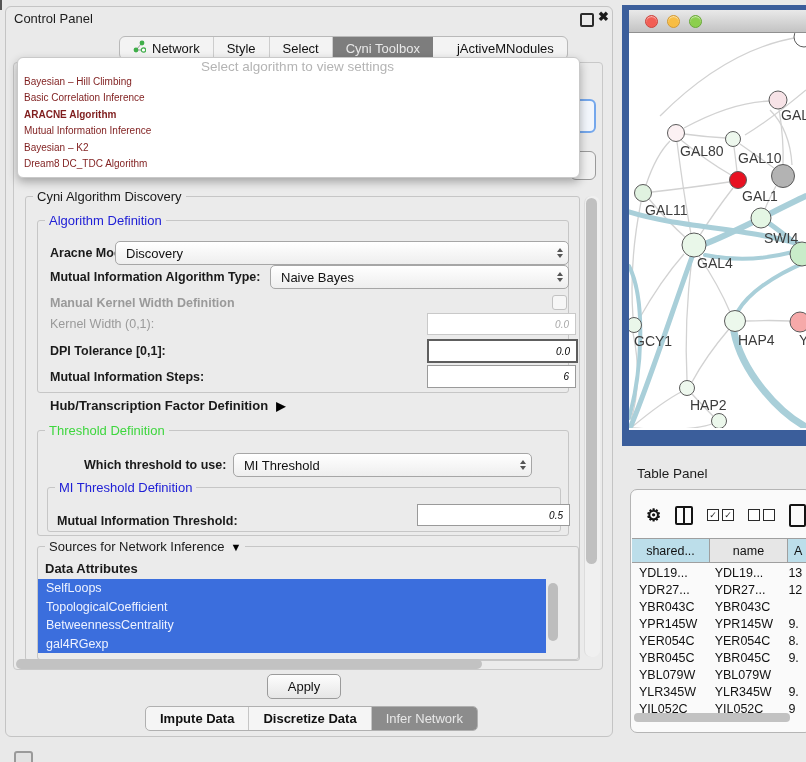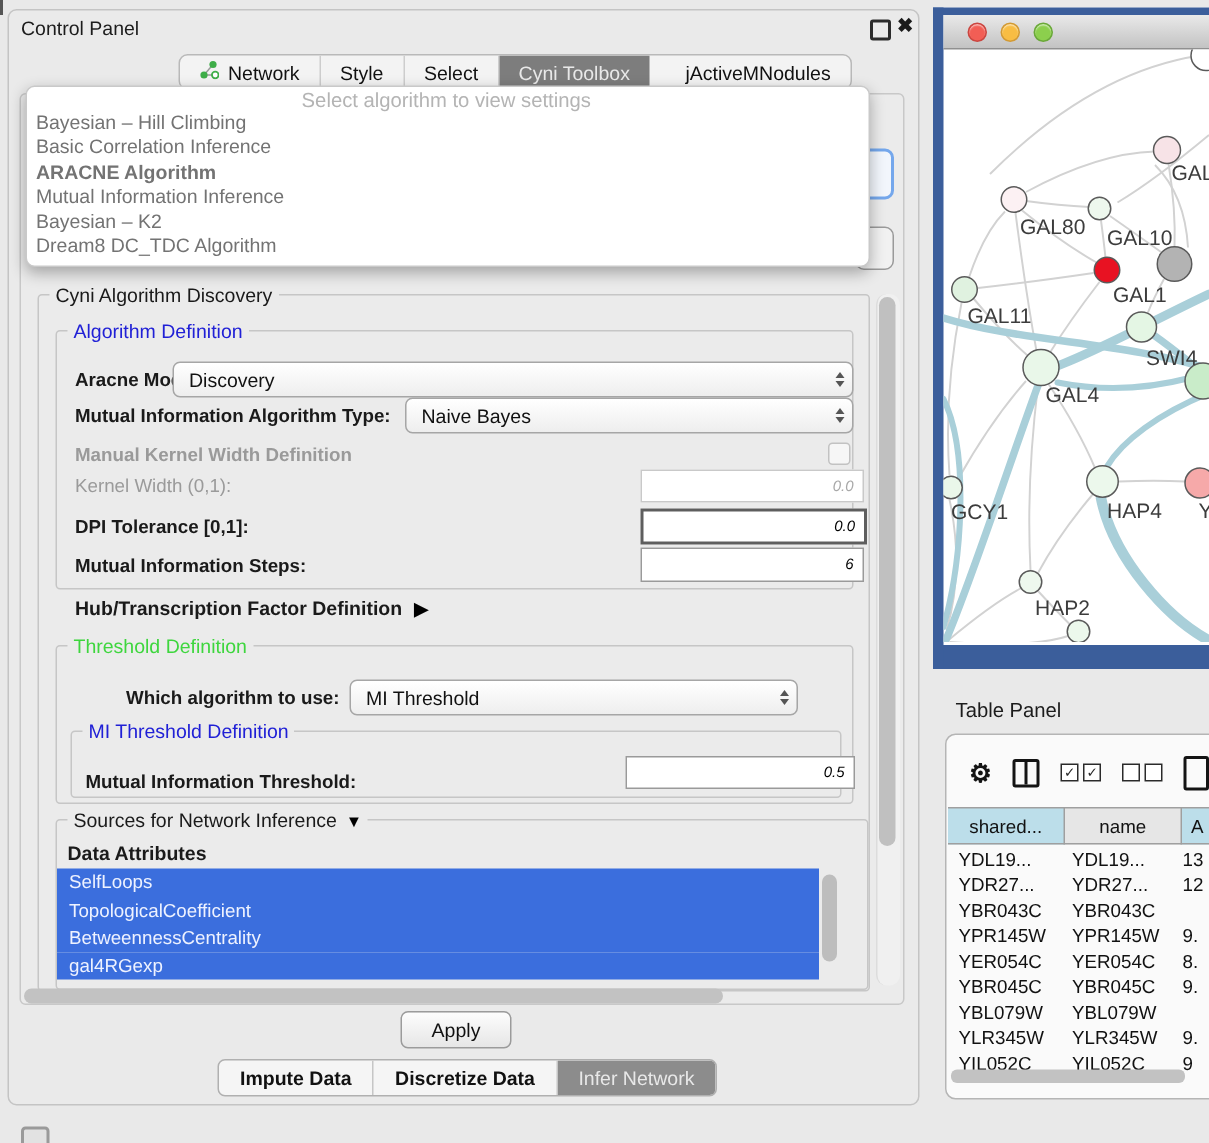--- a/index.html
+++ b/index.html
@@ -25,21 +25,21 @@
                border:1px solid #c8c8c8;border-radius:4px;}
   .combo-frag-a{left:572px;top:99px;width:20px;height:30px;border:2px solid #74a7ec;
                 border-radius:6px;background:#f2f6fc;}
   .combo-frag-b{left:570px;top:151px;width:24px;height:27px;border:1px solid #9a9a9a;
                 border-radius:6px;background:#f1f1f1;}
   
   .popup{left:17px;top:57px;width:561px;height:119px;background:#ffffff;
          border:1px solid #c9c9c9;border-radius:6px;box-shadow:0 4px 10px rgba(0,0,0,.30);}
   .popup-head{left:17px;top:59px;width:561px;text-align:center;font-size:13.5px;color:#b4b4b4;}
   .popup-items{left:21px;top:74px;width:550px;}
-  .popup-item{height:16.4px;font-size:13px;color:#737373;line-height:16.4px;padding-left:3px;white-space:nowrap;}
+  .popup-item{height:16.4px;font-size:10px;color:#7f1d1d;line-height:16.4px;padding-left:3px;white-space:nowrap;}
   .popup-item.bold{font-weight:bold;}
   
   .group{border:1px solid #c6c6c6;border-radius:3px;}
   .legend{position:absolute;background:#ebebeb;padding:0 4px;font-size:13px;white-space:nowrap;}
   .legend.blue{color:#2020d6;}
   .legend.green{color:#3ed63e;}
   .lbl{position:absolute;font-size:12.5px;font-weight:bold;color:#1a1a1a;white-space:nowrap;}
   .lbl.dis{color:#9a9a9a;}
   .combo{position:absolute;height:22px;border:1px solid #a6a6a6;border-radius:5px;
          background:linear-gradient(#ffffff,#eeeeee);display:flex;align-items:center;
@@ -187,21 +187,21 @@
   <div class="lbl" style="left:50px;top:370px;">Mutual Information Steps:</div>
   <div class="field" style="left:427px;top:365px;width:141px;height:21px;border:1px solid #9a9a9a;color:#000;">6</div>
 
   <div class="lbl" style="left:50px;top:398px;font-size:13px;">
     <span>Hub/Transcription Factor Definition</span><span class="arrow-right">▶</span>
   </div>
 
   <div class="abs group" style="left:37px;top:430px;width:530px;height:104px;"></div>
   <div class="abs legend green" style="left:45px;top:423px;">Threshold Definition</div>
 
-  <div class="lbl" style="left:84px;top:458px;">Which algorithm to use:</div>
+  <div class="lbl" style="left:84px;top:458px;">Which threshold to use:</div>
   <div class="combo" style="left:233px;top:453px;width:297px;">
     <span class="cv">MI Threshold</span>
     <span class="spin">
         <span class="tri-up"></span>
         <span class="tri-dn"></span>
       </span>
   </div>
 
   <div class="abs group" style="left:47px;top:487px;width:512px;height:43px;"></div>
   <div class="abs legend blue" style="left:55px;top:480px;">MI Threshold Definition</div>

